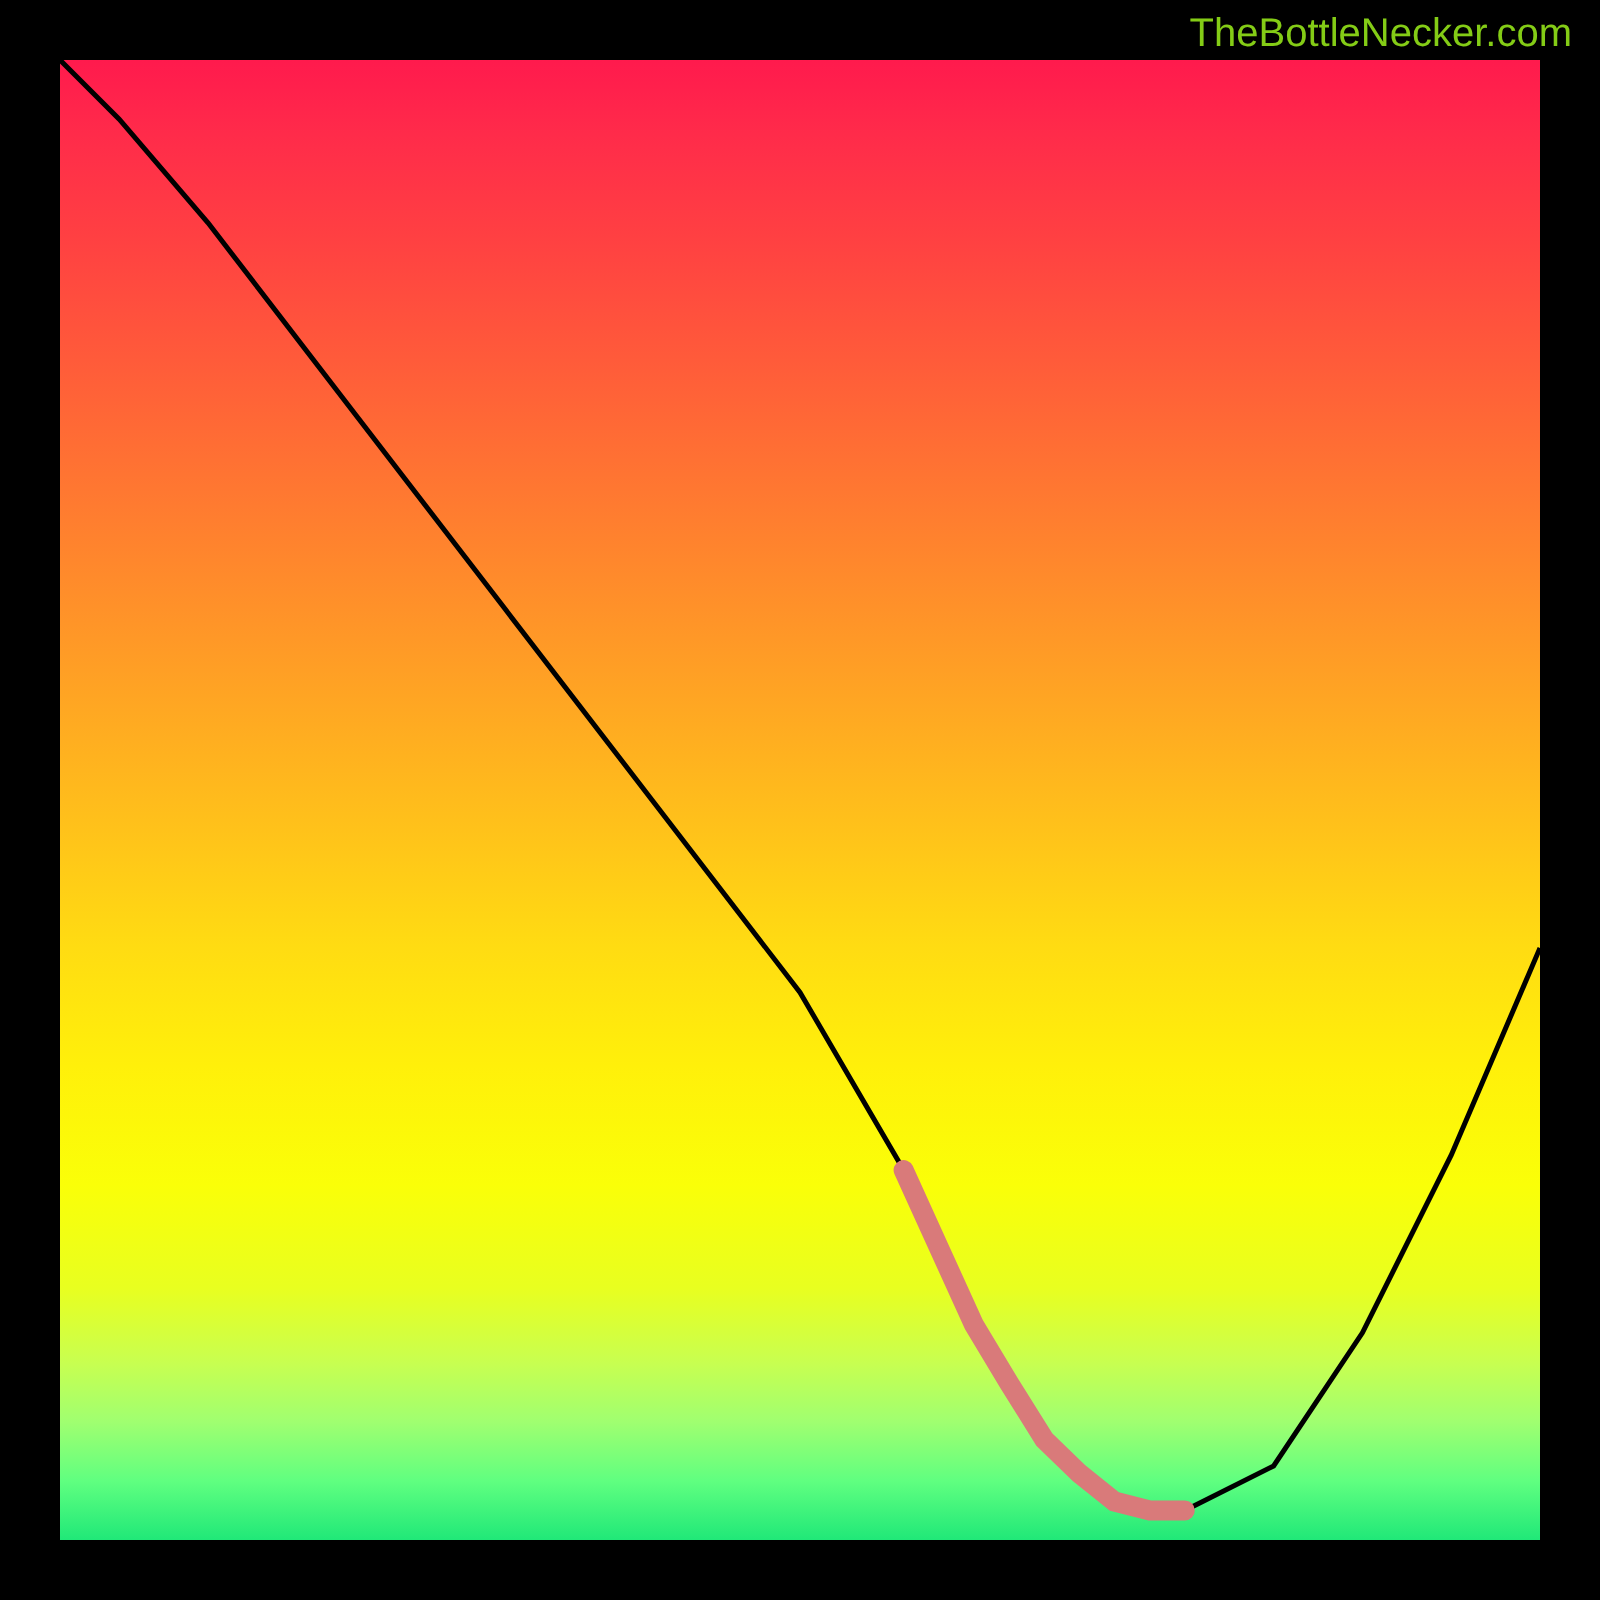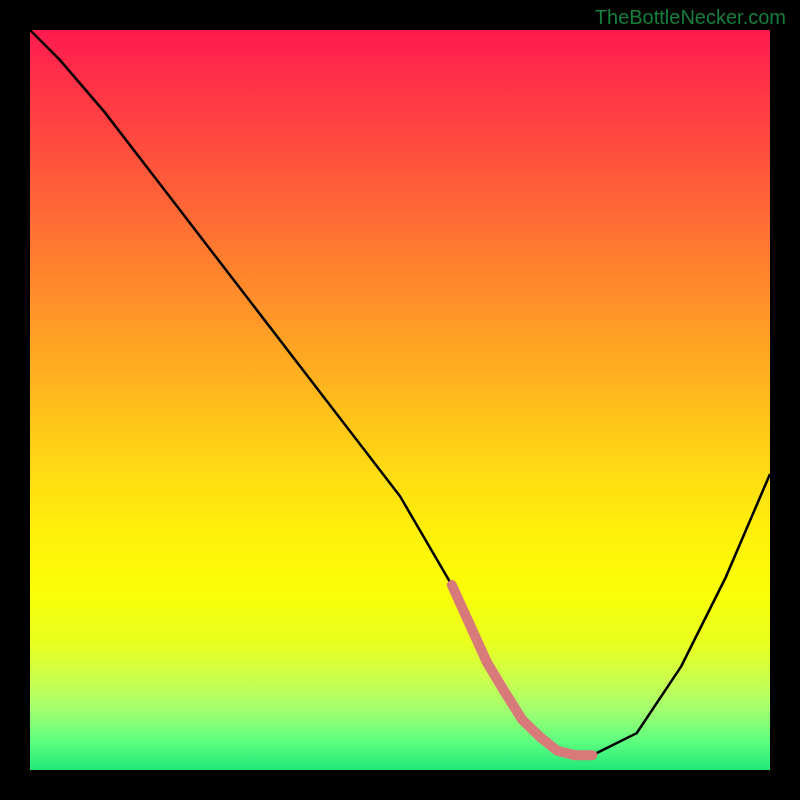--- a/index.html
+++ b/index.html
@@ -7,21 +7,21 @@
     width: 800px;
     height: 800px;
     background: #000;
     position: relative;
     font-family: Arial, sans-serif;
   }
   .attribution {
     position: absolute;
     top: 6px;
     right: 14px;
-    color: #15803d;
+    color: #84cc16;
     font-size: 20px;
     font-weight: 500;
     z-index: 10;
   }
   .plot-area {
     position: absolute;
     left: 30px;
     top: 30px;
     width: 740px;
     height: 740px;

